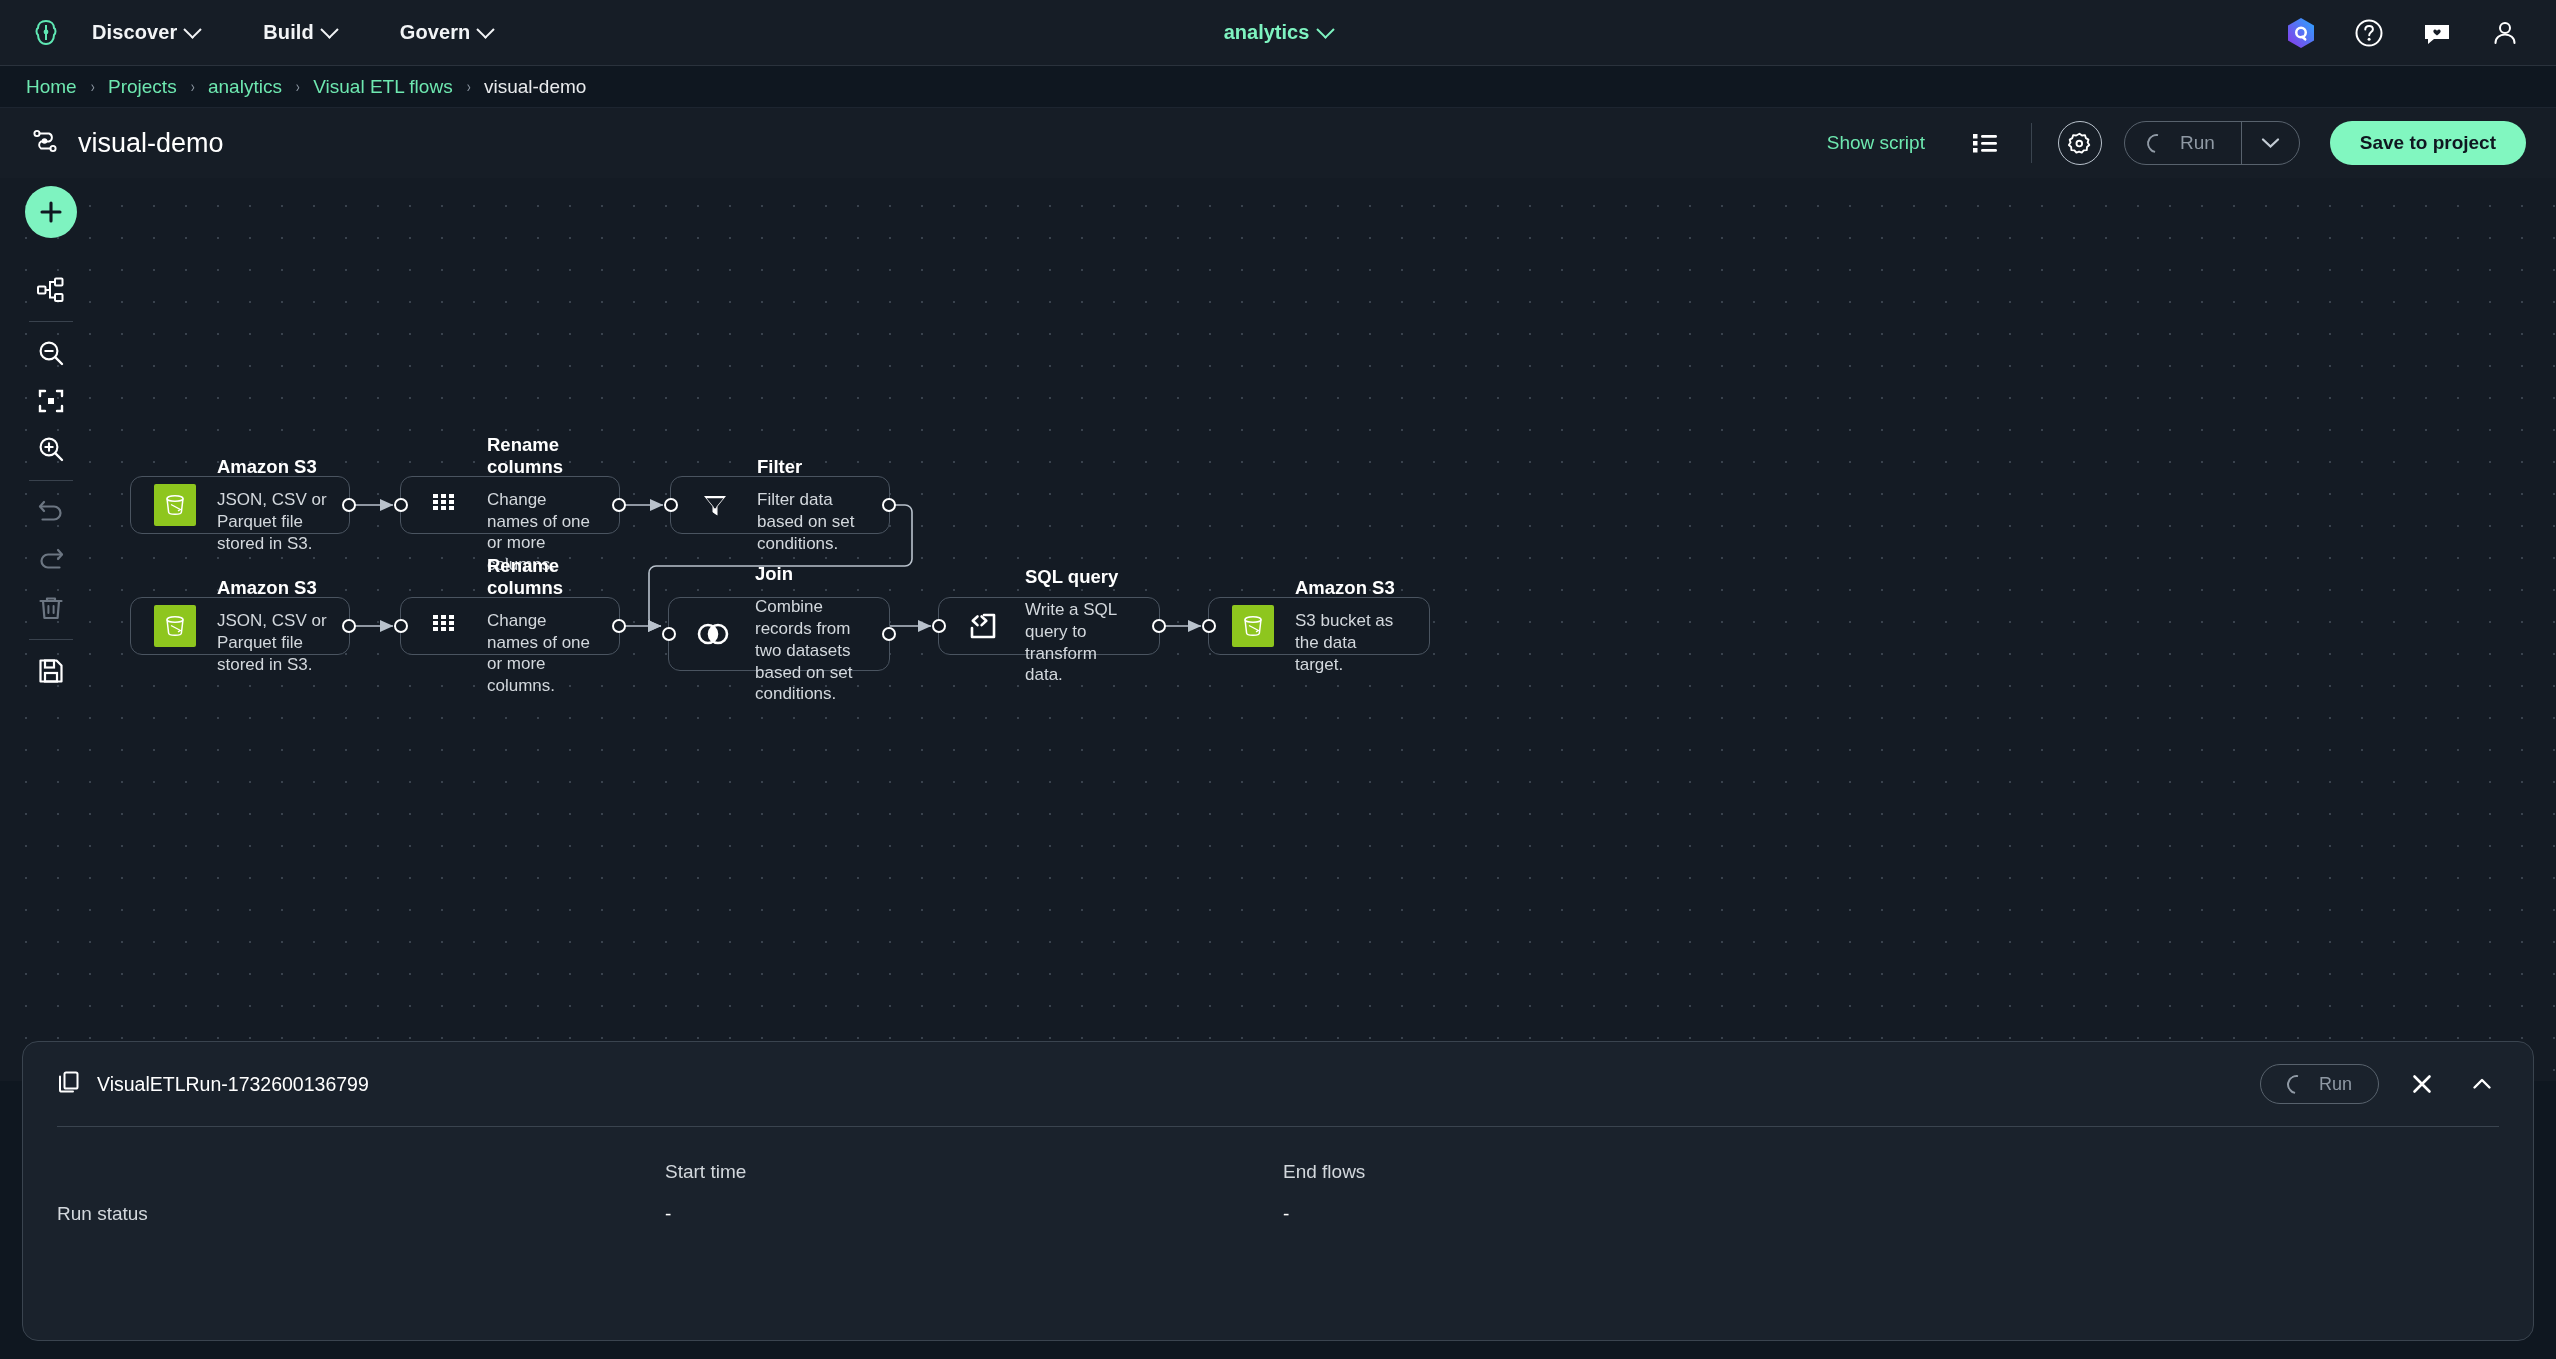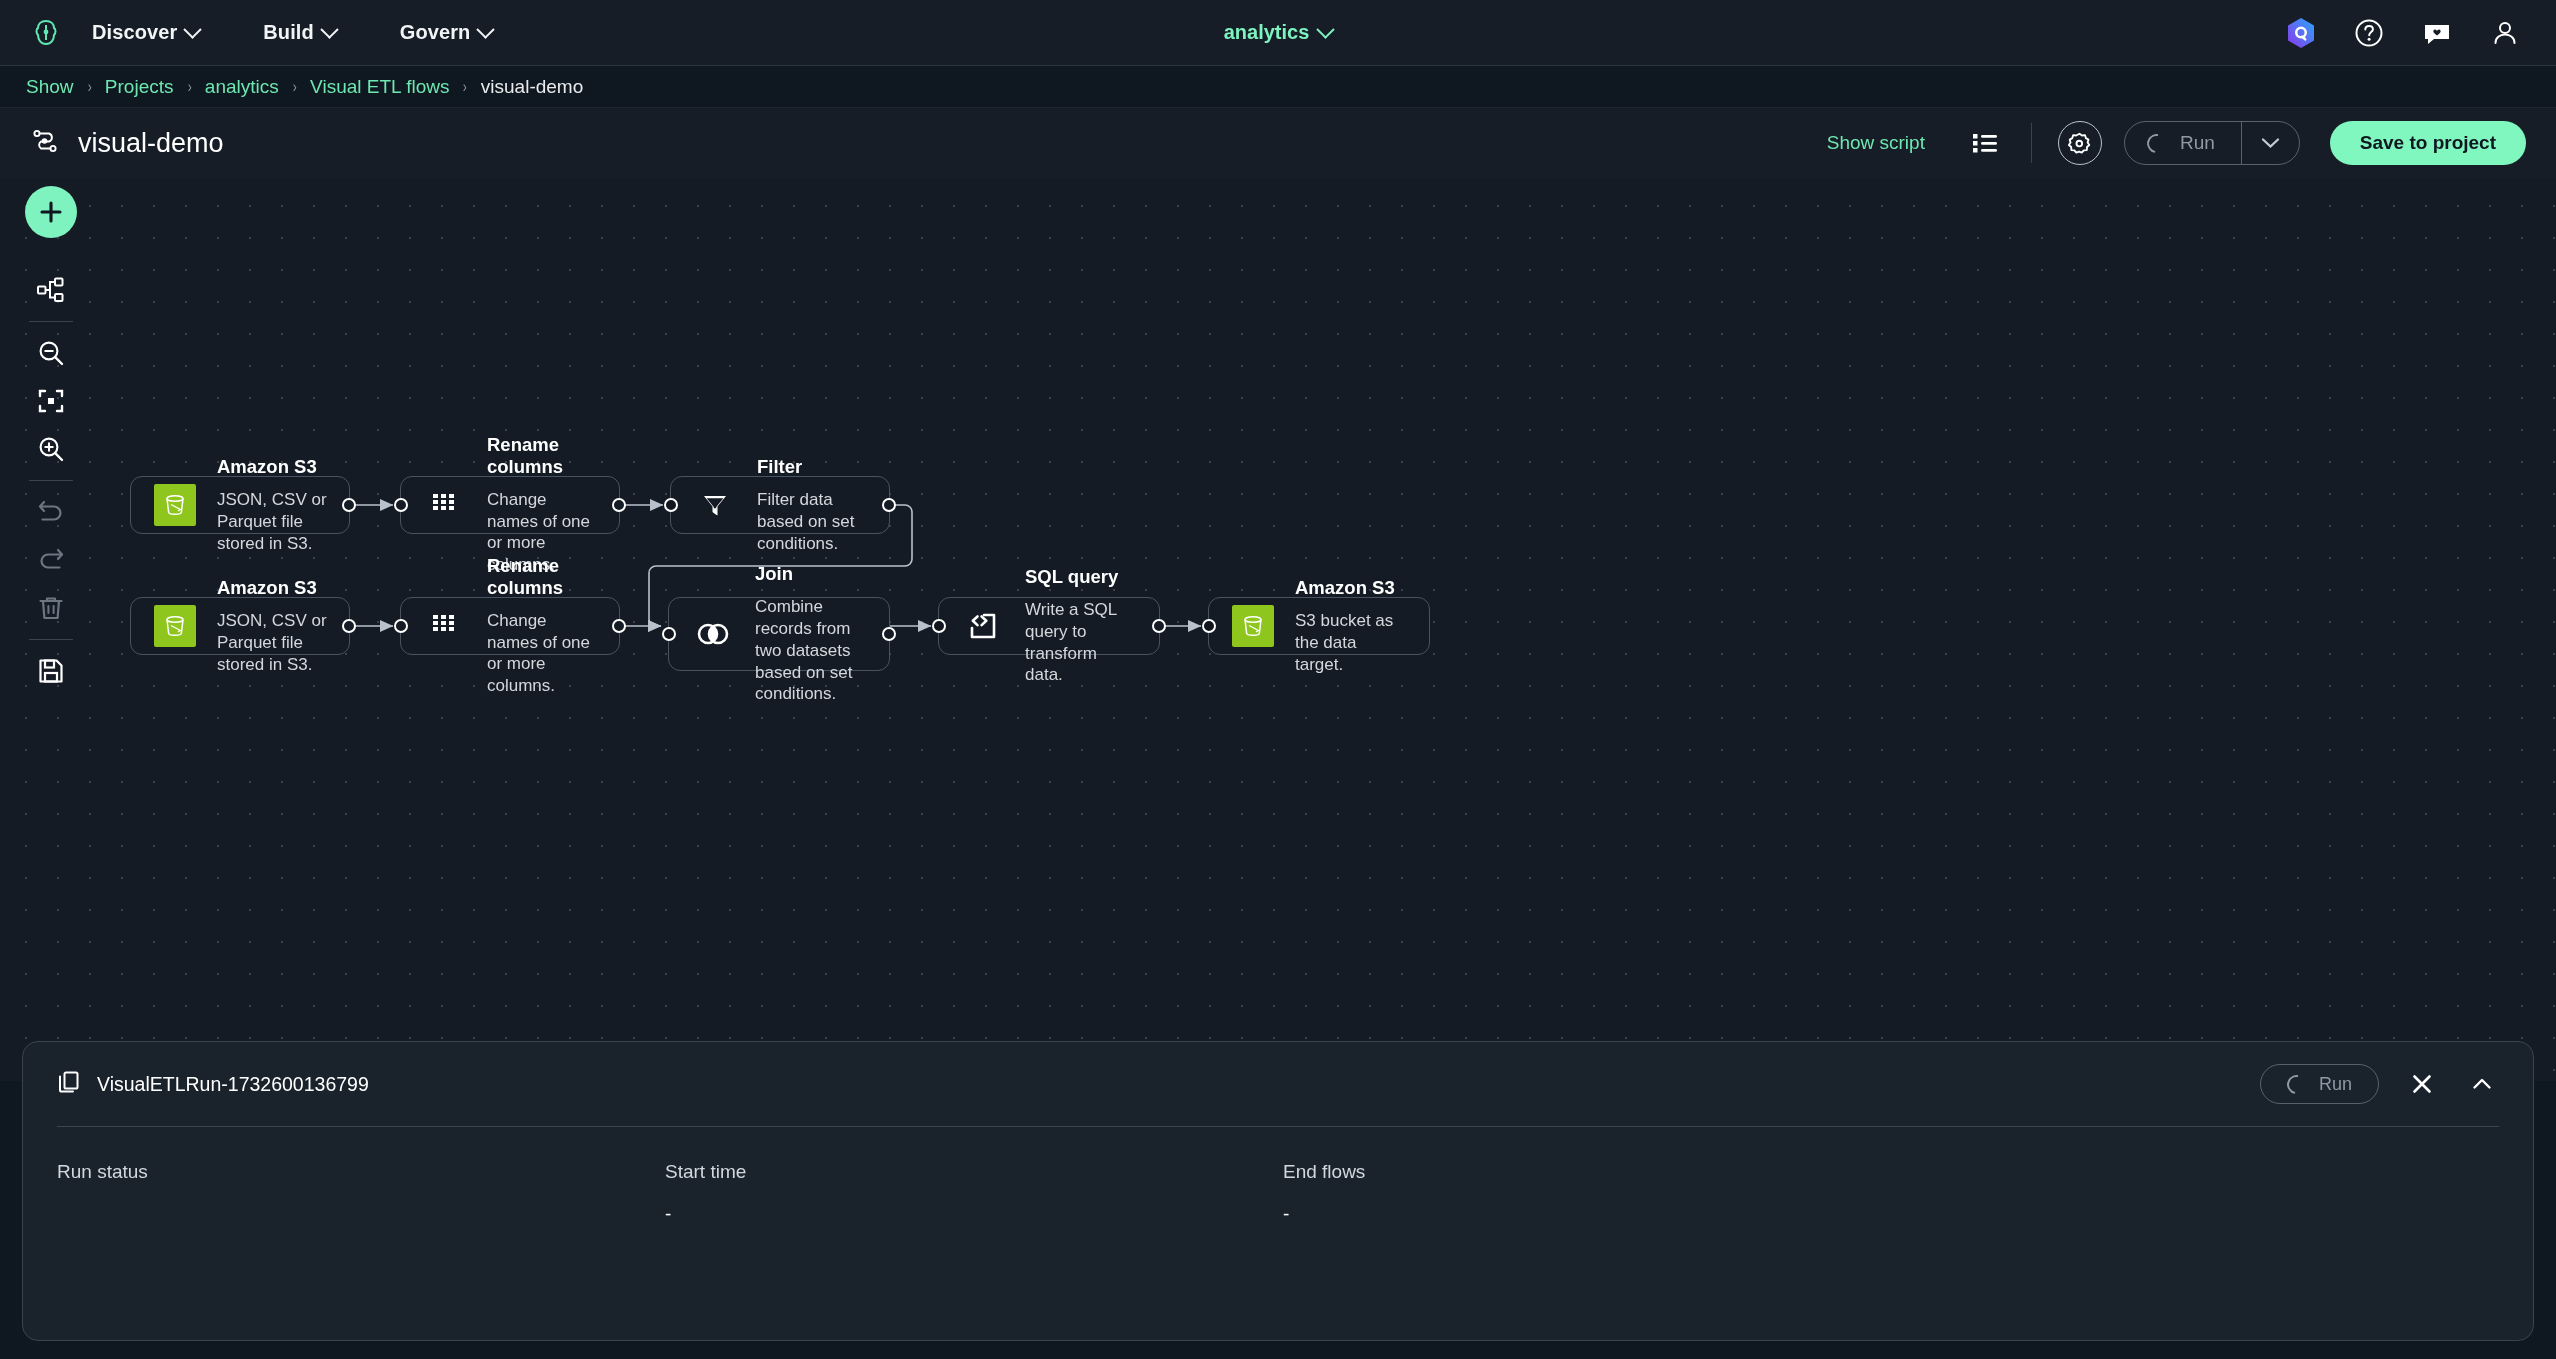--- a/index.html
+++ b/index.html
@@ -218,21 +218,21 @@
   .run-btn2 {
     height: 40px; padding: 0 26px;
     border: 1.5px solid #58626d; border-radius: 20px;
     display: flex; align-items: center; gap: 13px;
     font-size: 18px; color: #8f99a4; cursor: not-allowed;
   }
   .icon-btn { width: 34px; height: 34px; display: flex; align-items: center; justify-content: center; cursor: pointer; }
   .hrule { height: 1px; background: #3a444f; }
   .runpanel-body { display: flex; padding-top: 34px; }
   .rcol { display: flex; flex-direction: column; gap: 20px; }
-  .rcol.c1 { width: 608px; }
+  .rcol.c1 { width: 608px; justify-content: flex-end; }
   .rcol.c2 { width: 618px; }
   .rlabel { font-size: 19px; color: #d3d8dd; }
   .rvalue { font-size: 19px; color: #ffffff; display: flex; align-items: center; gap: 13px; }
 </style>
 </head>
 <body>
 
 <div id="app">
 
   <div class="topnav">
@@ -294,21 +294,21 @@
       <div class="ticon">
         <svg width="30" height="30" viewBox="0 0 30 30">
           <circle cx="15" cy="10" r="5" fill="none" stroke="#ffffff" stroke-width="2"></circle>
           <path d="M5.5 25 C5.5 19.8 9.8 16.5 15 16.5 C20.2 16.5 24.5 19.8 24.5 25" fill="none" stroke="#ffffff" stroke-width="2" stroke-linecap="round"></path>
         </svg>
       </div>
     </div>
   </div>
 
   <div class="breadcrumb">
-    <span class="crumb">Show</span>
+    <span class="crumb">Home</span>
     <span class="crumb-sep">›</span>
     <span class="crumb">Projects</span>
     <span class="crumb-sep">›</span>
     <span class="crumb">analytics</span>
     <span class="crumb-sep">›</span>
     <span class="crumb">Visual ETL flows</span>
     <span class="crumb-sep">›</span>
     <span class="crumb current">visual-demo</span>
   </div>
 

